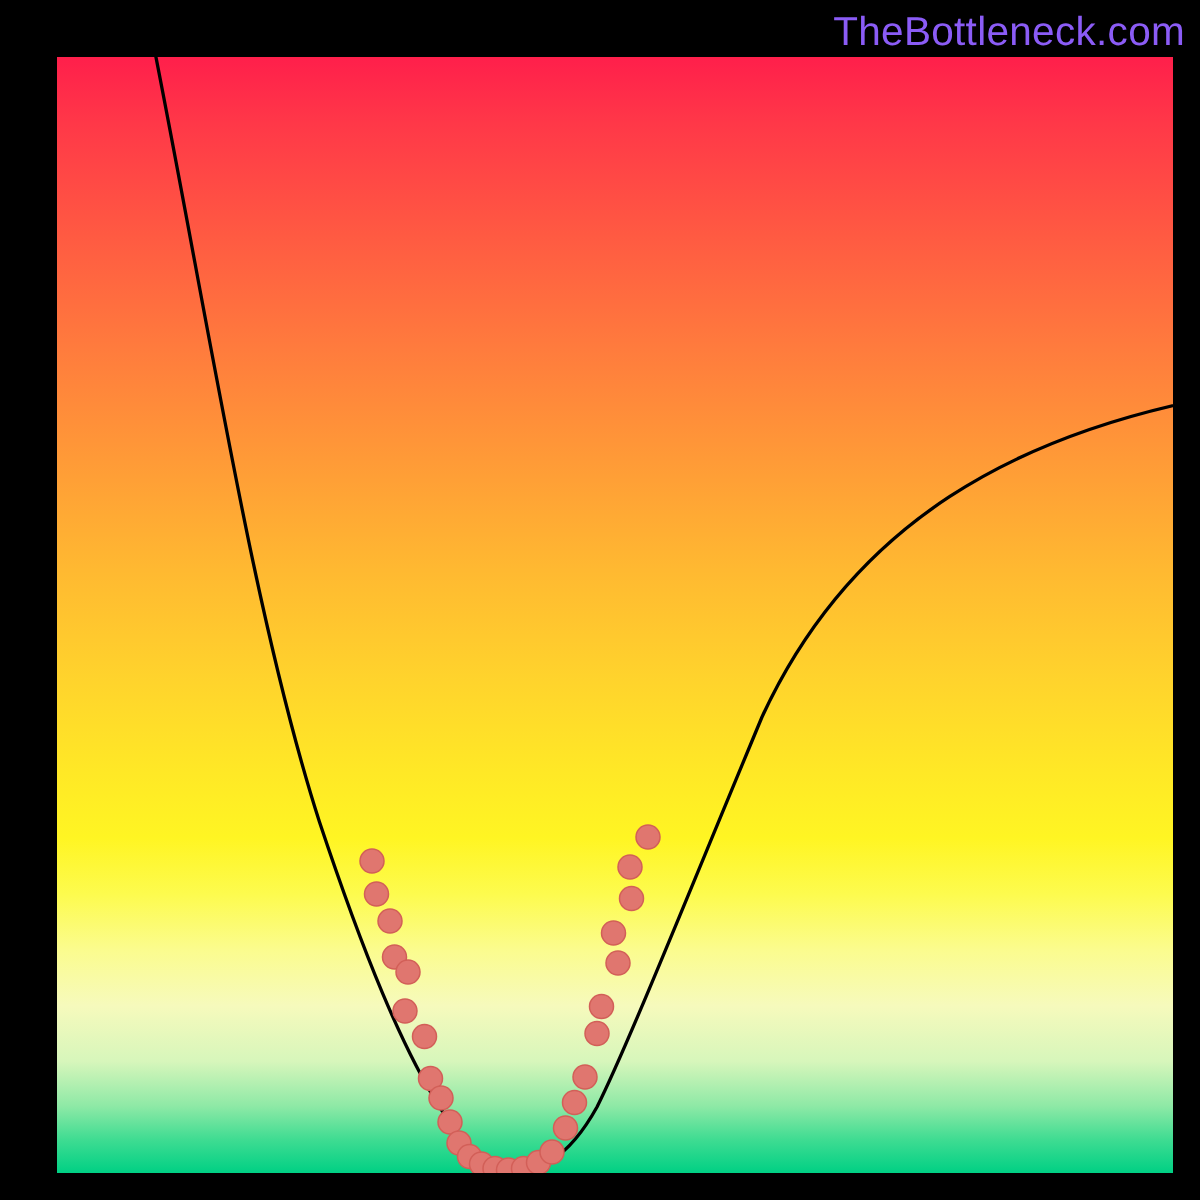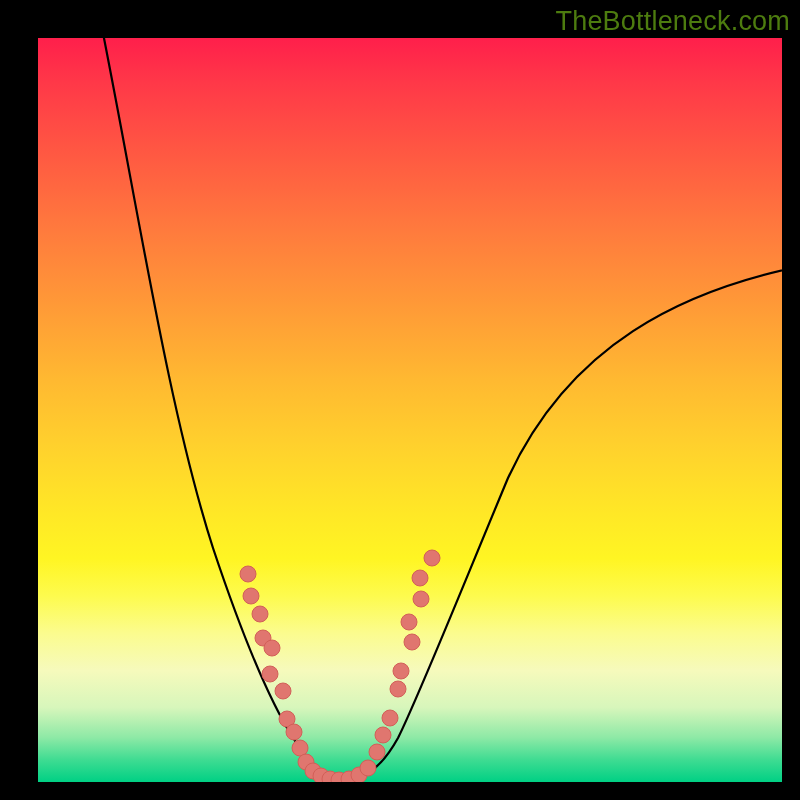--- a/index.html
+++ b/index.html
@@ -50,21 +50,21 @@
       #d7f6bb 90%,
       #8ee9a6 94%,
       #3fdc92 97%,
       #00d084 100%
     );
   }
   .watermark {
     position: absolute;
     top: 6px;
     right: 10px;
-    color: #4d7c0f;
+    color: #8b5cf6;
     font-size: 27px;
     font-weight: 500;
     letter-spacing: 0.2px;
     user-select: none;
   }
   svg.curve-layer {
     position: absolute;
     left: 0;
     top: 0;
     width: 744px;

